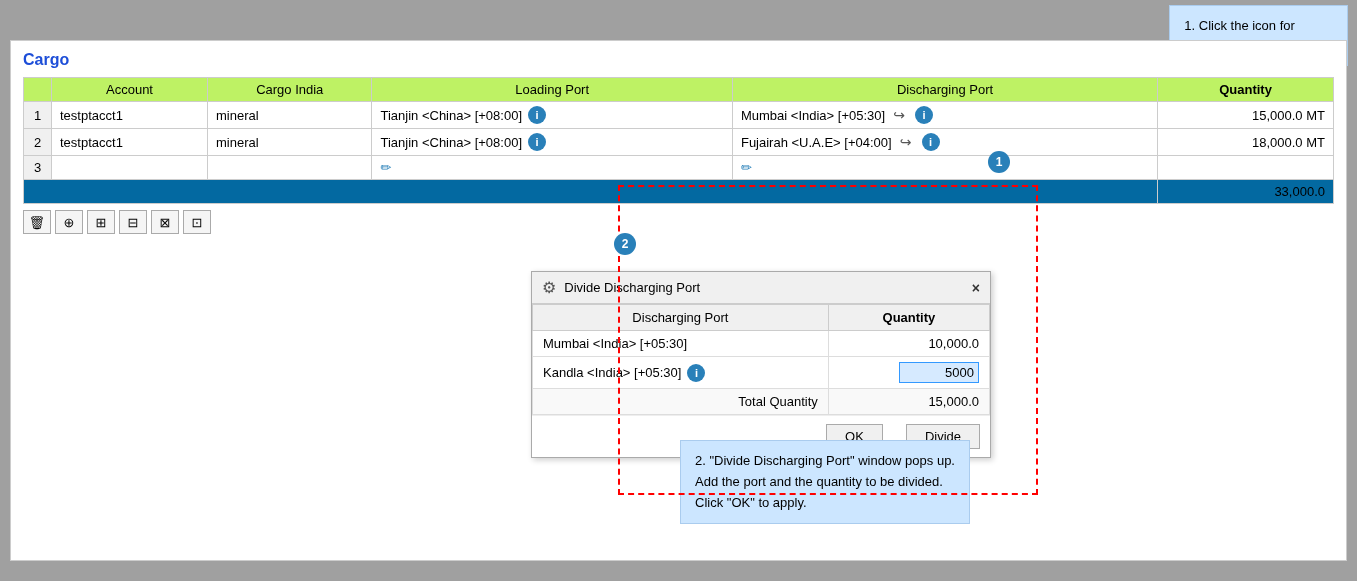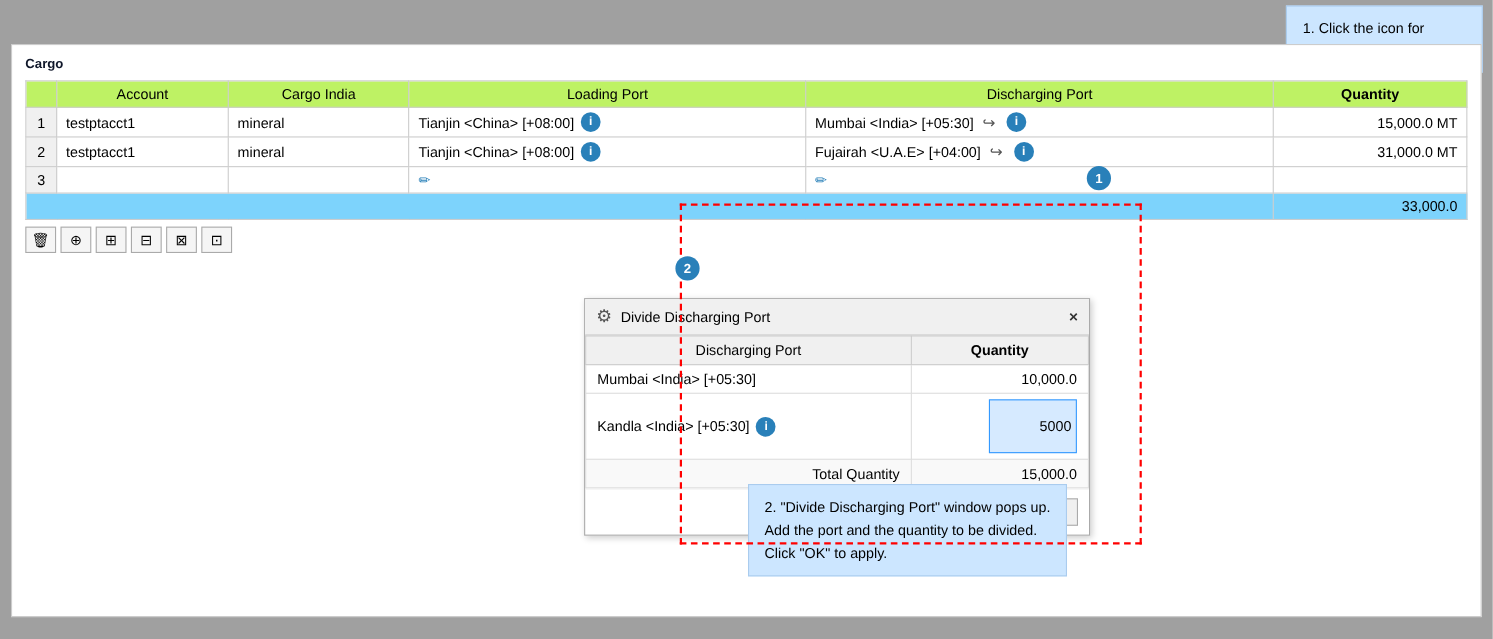--- a/index.html
+++ b/index.html
@@ -18,22 +18,22 @@
       top: 40px;
       left: 10px;
       right: 10px;
       bottom: 20px;
       background: #fff;
       border: 1px solid #ccc;
       padding: 10px 12px;
     }
 
     .section-title {
-      color: #0f172a;
-      font-size: 12px;
+      color: #1d4ed8;
+      font-size: 16px;
       font-weight: bold;
       margin-bottom: 8px;
     }
 
     table.cargo-table {
       width: 100%;
       border-collapse: collapse;
       font-size: 13px;
     }
 
@@ -112,21 +112,21 @@
       justify-content: center;
       width: 28px;
       height: 24px;
       border: 1px solid #aaa;
       background: #f5f5f5;
       cursor: pointer;
       font-size: 13px;
     }
 
     .total-row td {
-      background: #7dd3fc;
+      background: #0369a1;
     }
 
     
     .callout-box {
       position: absolute;
       top: 5px;
       right: 9px;
       background: #cce6ff;
       border: 1px solid #aaccee;
       padding: 10px 14px;
@@ -238,21 +238,21 @@
       cursor: pointer;
       font-size: 13px;
     }
 
     
     .qty-input {
       border: 1px solid #3399ff;
       background: #d6eaff;
       text-align: right;
       width: 80px;
-      padding: 16px 4px;
+      padding: 2px 4px;
       font-size: 13px;
     }
 
     
     .dashed-region {
       position: absolute;
       top: 185px;
       left: 618px;
       width: 420px;
       height: 310px;
@@ -369,21 +369,21 @@
           </div>
         </td>
         <td>
           <div class="port-cell">
             <span>Fujairah &lt;U.A.E&gt; [+04:00]</span>
             <span class="divide-icon">↪</span>
             <span class="info-icon">i</span>
           </div>
         </td>
         <td class="qty-cell">
-          <span>31,000.0</span>&nbsp;<span>MT</span>
+          <span>18,000.0</span>&nbsp;<span>MT</span>
         </td>
       </tr>
 
       <tr>
         <td class="row-num">3</td>
         <td></td>
         <td></td>
         <td>
           <span class="edit-icon">✏</span>
         </td>
@@ -441,21 +441,21 @@
           </td>
         </tr>
         <tr class="total-row">
           <td class="total-label">Total Quantity</td>
           <td class="right">15,000.0</td>
         </tr>
       </tbody>
     </table>
     <div class="popup-footer">
       <button class="popup-btn">OK</button>
-      <button class="popup-btn">Mumbai</button>
+      <button class="popup-btn">Divide</button>
     </div>
   </div>
 
 </div>
 
 <div class="badge-container">
   <span class="badge">1</span>
 </div>
 
 <div class="badge2-container">

